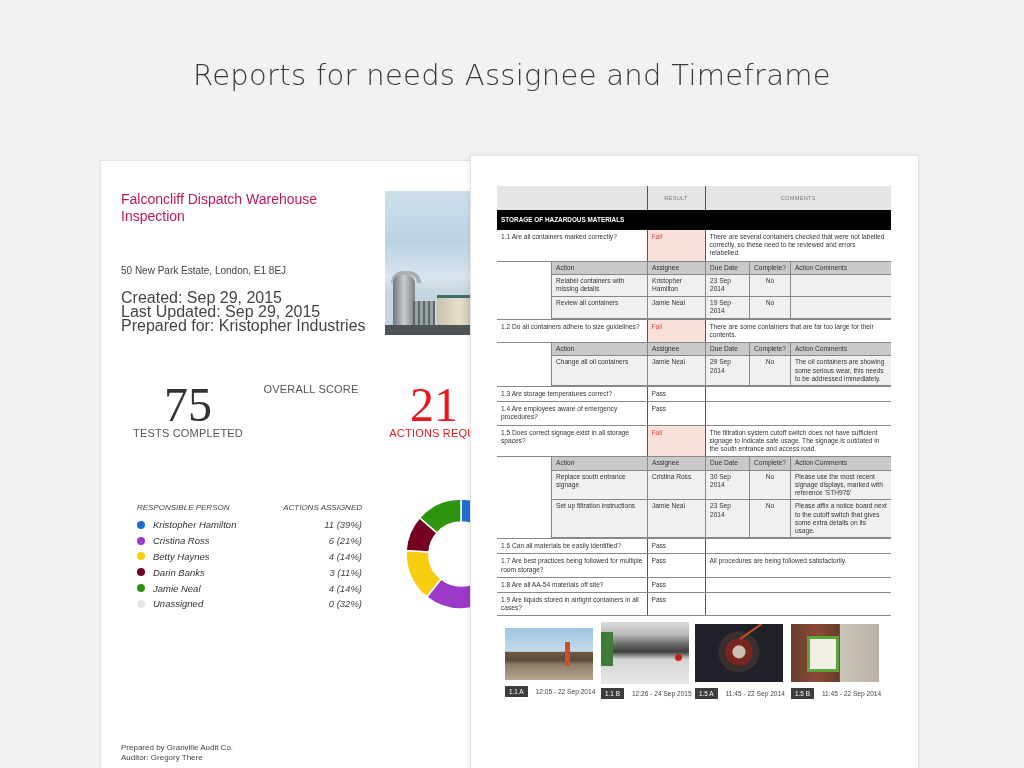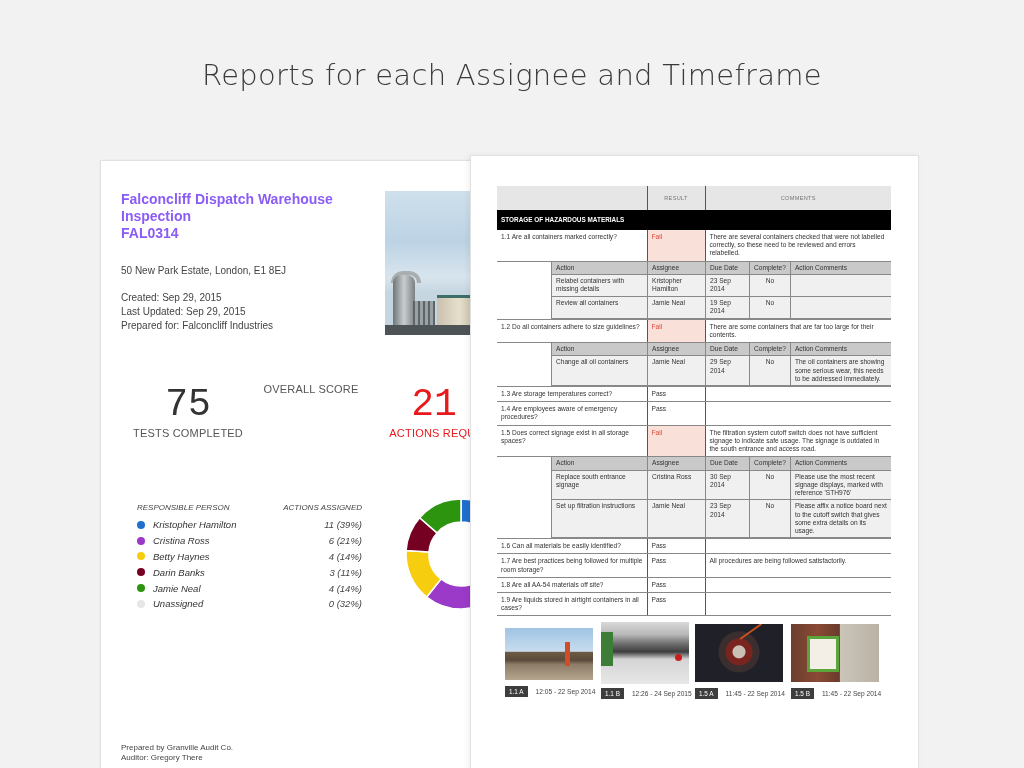--- a/index.html
+++ b/index.html
@@ -1,34 +1,34 @@
 <!DOCTYPE html>
 <html><head>
 <meta charset="utf-8">
 <style>
   * { box-sizing: border-box; margin: 0; padding: 0; }
   html, body { width: 1024px; height: 768px; overflow: hidden; background: #f2f2f2; font-family: "Liberation Sans", "DejaVu Sans", sans-serif; color: #333; }
   .headline { position: absolute; top: 58px; left: 0; width: 1024px; text-align: center; font-size: 29px; color: #3a3a3a; letter-spacing: 0.3px; font-family: "DejaVu Sans", sans-serif; font-weight: 300; }
 
   
   .card-left { position: absolute; left: 100px; top: 160px; width: 380px; height: 620px; background: #fff; border: 1px solid #e2e2e2; box-shadow: 0 0 2px rgba(0,0,0,0.05); overflow: hidden; }
-  .lc-title { position: absolute; left: 20px; top: 30px; font-size: 14px; line-height: 17px; color: #8b5cf6; width: 240px; font-weight: bold; }
+  .lc-title { position: absolute; left: 20px; top: 30px; font-size: 14px; line-height: 17px; color: #be185d; width: 240px; }
   .lc-address { position: absolute; left: 20px; top: 104px; font-size: 10px; color: #444; }
-  .lc-meta { position: absolute; left: 20px; top: 130px; font-size: 10px; line-height: 14px; color: #444; }
+  .lc-meta { position: absolute; left: 20px; top: 130px; font-size: 16px; line-height: 14px; color: #444; }
   .lc-photo { position: absolute; left: 284px; top: 30px; width: 96px; height: 144px; overflow: hidden;
     background: linear-gradient(180deg, #cfe0ec 0%, #bcd3e4 35%, #d8e5ee 60%, #c6d6e1 70%); }
   .lc-photo .tower1 { position: absolute; left: 8px; top: 84px; width: 22px; height: 60px; background: linear-gradient(90deg,#6f7578,#c9cdcf,#7b8184); border-radius: 8px 8px 0 0; }
   .lc-photo .pipe { position: absolute; left: 6px; top: 80px; width: 30px; height: 12px; border: 4px solid #a9aeb1; border-bottom: none; border-radius: 12px 12px 0 0; }
   .lc-photo .struct { position: absolute; left: 28px; top: 110px; width: 22px; height: 34px; background: repeating-linear-gradient(90deg,#5d6568 0 2px,#9aa2a5 2px 5px); }
   .lc-photo .tank { position: absolute; left: 52px; top: 104px; width: 44px; height: 40px; background: linear-gradient(90deg,#c9c1ad,#e6dfcb,#b8b09a); border-top: 3px solid #3e6d65; }
   .lc-photo .ground { position: absolute; left: 0; top: 134px; width: 96px; height: 10px; background: #4e5455; }
 
   .stats { position: absolute; left: 20px; top: 222px; width: 360px; height: 70px; }
   .stat { position: absolute; text-align: center; }
-  .stat .num { font-size: 38px; color: #333; font-family: Liberation Mono, monospace; font-weight: 300; line-height: 44px; }
+  .stat .num { font-size: 48px; color: #333; font-family: Liberation Serif, serif; font-weight: 300; line-height: 44px; }
   .stat .lbl { font-size: 11px; color: #555; margin-top: 0; letter-spacing: 0.2px; white-space: nowrap; }
   .stat.red .num, .stat.red .lbl { color: #e8191c; }
 
   .legend-table { position: absolute; left: 36px; top: 342px; width: 225px; font-style: italic; }
   .lg-head { display: flex; justify-content: space-between; font-size: 8px; color: #444; height: 14px; }
   .lg-row { display: flex; align-items: center; height: 15.8px; font-size: 9.5px; color: #333; }
   .lg-dot { width: 8px; height: 8px; border-radius: 50%; margin-right: 8px; flex-shrink: 0; }
   .lg-name { flex: 1; }
   .lg-val { text-align: center; color: #444; }
 
@@ -66,33 +66,32 @@
   .img2::before { content: ""; position: absolute; left: 0; top: 10px; width: 12px; height: 34px; background: #3d7d36; }
   .img2::after { content: ""; position: absolute; left: 74px; top: 32px; width: 7px; height: 7px; border-radius: 50%; background: #c91e1e; }
   .img3 { background: radial-gradient(circle at 50% 48%, #c9c1b5 0 6px, #7a2420 7px 13px, #3a2e2e 14px 20px, #1f2028 21px); }
   .img3::after { content: ""; position: absolute; left: 45px; top: 14px; width: 26px; height: 1.5px; background: #c9521e; transform: rotate(-35deg); transform-origin: left; }
   .img4 { background: linear-gradient(90deg, #6b3e2e 0%, #8a4a35 30%, #6a3b2c 55%, #cbc4b8 56%, #b9b2a5 100%); }
   .img4::after { content: ""; position: absolute; left: 16px; top: 12px; width: 26px; height: 30px; background: #f3efe6; border: 3px solid #5aa63b; }
 </style>
 </head>
 <body>
 
-<div class="headline">Reports for each Assignee and Timeframe</div>
+<div class="headline">Reports for needs Assignee and Timeframe</div>
 
 <div class="card-left">
   <div class="lc-title">
     <div>Falconcliff Dispatch Warehouse</div>
     <div>Inspection</div>
-    <div>FAL0314</div>
   </div>
   <div class="lc-address">50 New Park Estate, London, E1 8EJ</div>
   <div class="lc-meta">
     <div>Created: Sep 29, 2015</div>
     <div>Last Updated: Sep 29, 2015</div>
-    <div>Prepared for: Falconcliff Industries</div>
+    <div>Prepared for: Kristopher Industries</div>
   </div>
   <div class="lc-photo">
     <div class="pipe"></div>
       <div class="tower1"></div>
       <div class="struct"></div>
       <div class="tank"></div>
       <div class="ground"></div>
   </div>
 
   <div class="stats">

